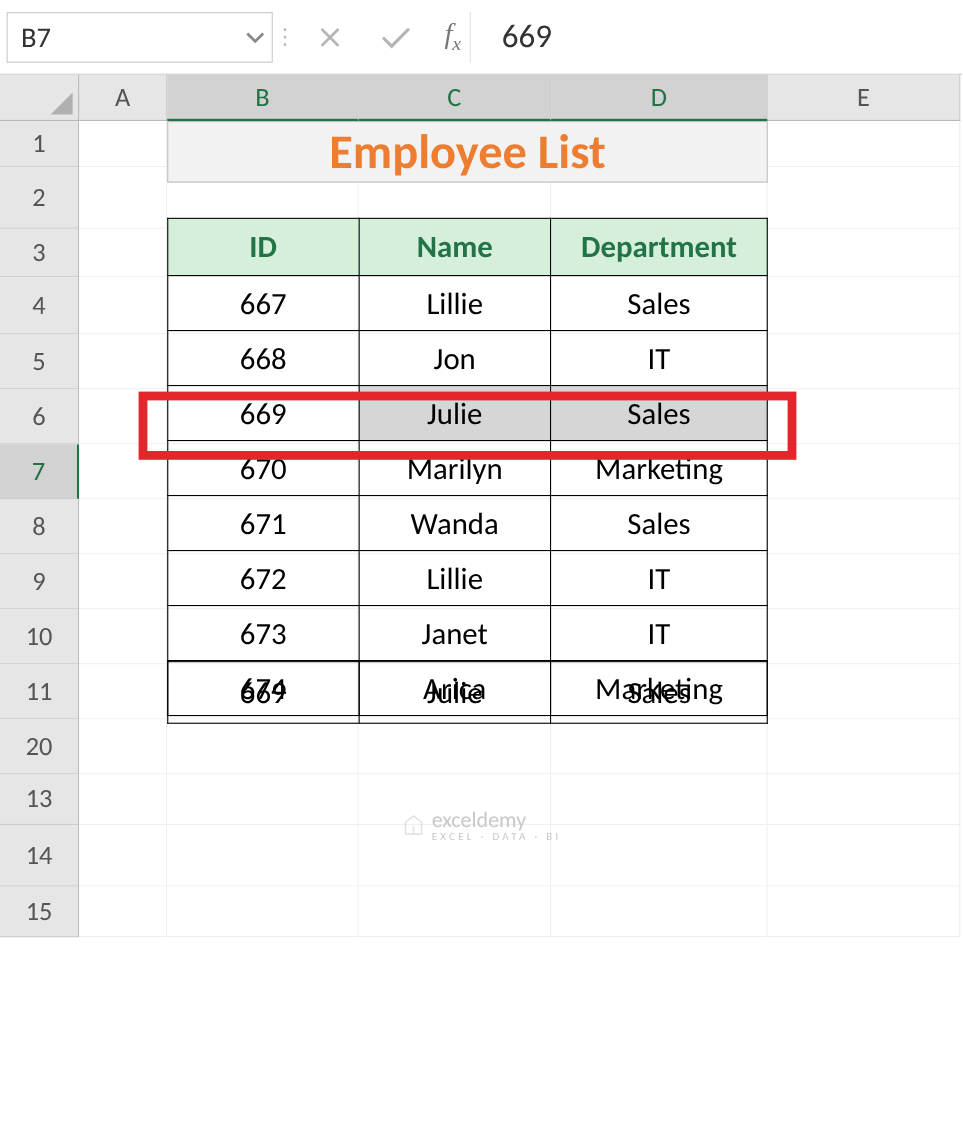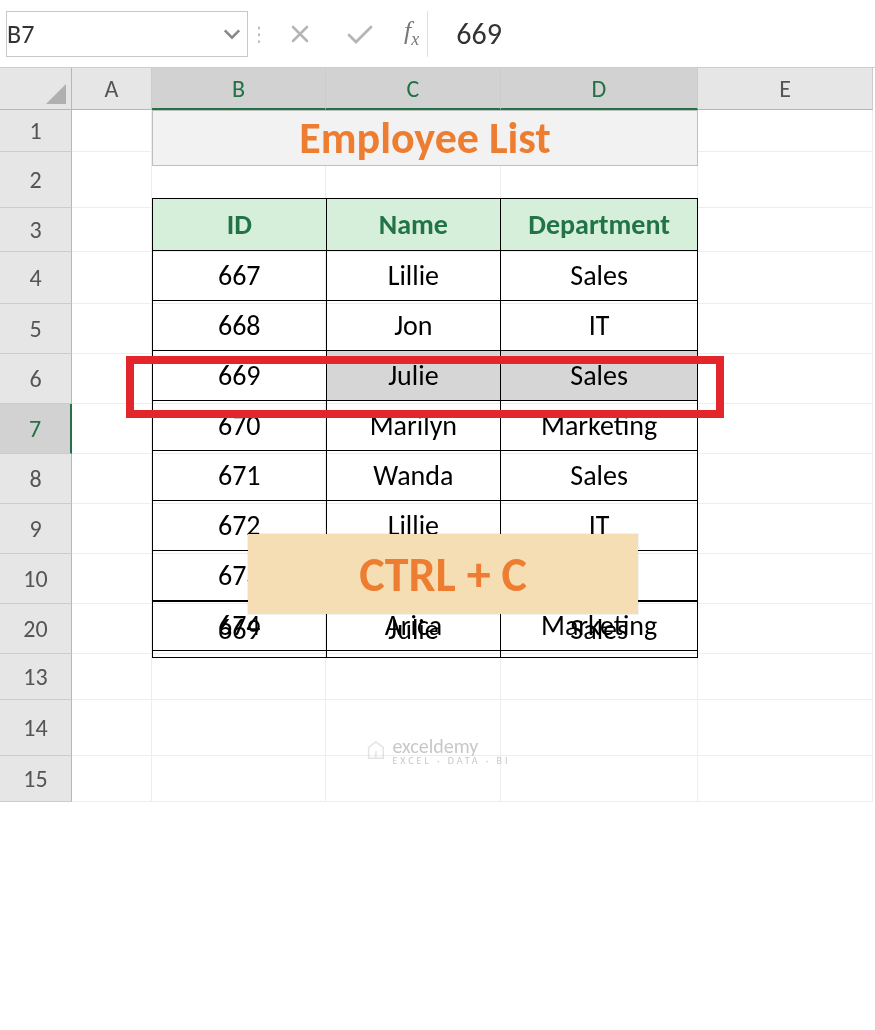--- a/index.html
+++ b/index.html
@@ -1,20 +1,20 @@
 <!DOCTYPE html>
 <html><head>
 <meta charset="utf-8">
 <style>
 * { box-sizing: border-box; margin: 0; padding: 0; }
 body { font-family: Calibri, Arial, sans-serif; background: #fff; width: 875px; height: 1030px; position: relative; overflow: hidden; }
 
 
 .formula-bar { display: flex; align-items: center; height: 68px; border-bottom: 1px solid #ccc; padding: 12px 6px; gap: 0; background: #fff; }
-.name-box-wrap { position: relative; width: 242px; height: 46px; border: 1px solid #c8c8c8; background: #fff; display: flex; align-items: center; padding-left: 0; font-size: 26px; color: #333; }
+.name-box-wrap { position: relative; width: 242px; height: 46px; border: 1px solid #c8c8c8; background: #fff; display: flex; align-items: center; padding-left: 12px; font-size: 26px; color: #333; }
 .name-box-wrap .dd { position: absolute; right: 6px; top: 50%; transform: translateY(-50%); color: #888; }
 .vsep { width: 22px; height: 46px; display: flex; align-items: center; justify-content: center; color: #bbb; font-size: 20px; }
 .fb-btn { width: 60px; height: 46px; display: flex; align-items: center; justify-content: center; color: #9a9a9a; font-size: 30px; }
 .fx { font-style: italic; font-family: 'Times New Roman', serif; color: #777; font-size: 26px; padding: 0 8px 0 14px; }
 .fx sub { font-size: 18px; font-style: italic; }
 .formula-input { flex: 1; height: 46px; border-left: 1px solid #e0e0e0; padding-left: 28px; font-size: 30px; color: #333; display: flex; align-items: center; }
 
 
 .grid-area { position: relative; }
 .corner { width: 72px; height: 42px; background: #e6e6e6; border-right: 1px solid #b7b7b7; border-bottom: 1px solid #b7b7b7; position: relative; }
@@ -185,20 +185,28 @@
         <div class="cell cE"></div>
       </div>
     <div class="row r10">
         <div class="rh">10</div>
         <div class="cell cA"></div>
         <div class="cell cB"></div>
         <div class="cell cC"></div>
         <div class="cell cD"></div>
         <div class="cell cE"></div>
       </div>
+    <div class="row r11">
+        <div class="rh">11</div>
+        <div class="cell cA"></div>
+        <div class="cell cB"></div>
+        <div class="cell cC"></div>
+        <div class="cell cD"></div>
+        <div class="cell cE"></div>
+      </div>
     <div class="row r12">
         <div class="rh">20</div>
         <div class="cell cA"></div>
         <div class="cell cB"></div>
         <div class="cell cC"></div>
         <div class="cell cD"></div>
         <div class="cell cE"></div>
       </div>
     <div class="row r13">
         <div class="rh">13</div>
@@ -283,23 +291,20 @@
   <table class="copied-row">
     <tbody>
         <tr>
       <td style="width:174px">669</td>
       <td style="width:175px">Julie</td>
       <td style="width:197px">Sales</td>
     </tr>
   </tbody>
     </table>
 
-  <div class="ctrl-c">
-    <span>CTRL + C</span>
-  </div>
 
   <div class="watermark">
     <svg width="22" height="22" viewBox="0 0 24 24">
         <path d="M4 20 L4 8 L12 2 L20 8 L20 20 Z M12 20 L12 12" stroke="#c8c8c8" stroke-width="1.6" fill="none"></path>
       </svg>
     <div>
       <span>exceldemy</span>
       <span class="sub">EXCEL · DATA · BI</span>
     </div>
   </div>

